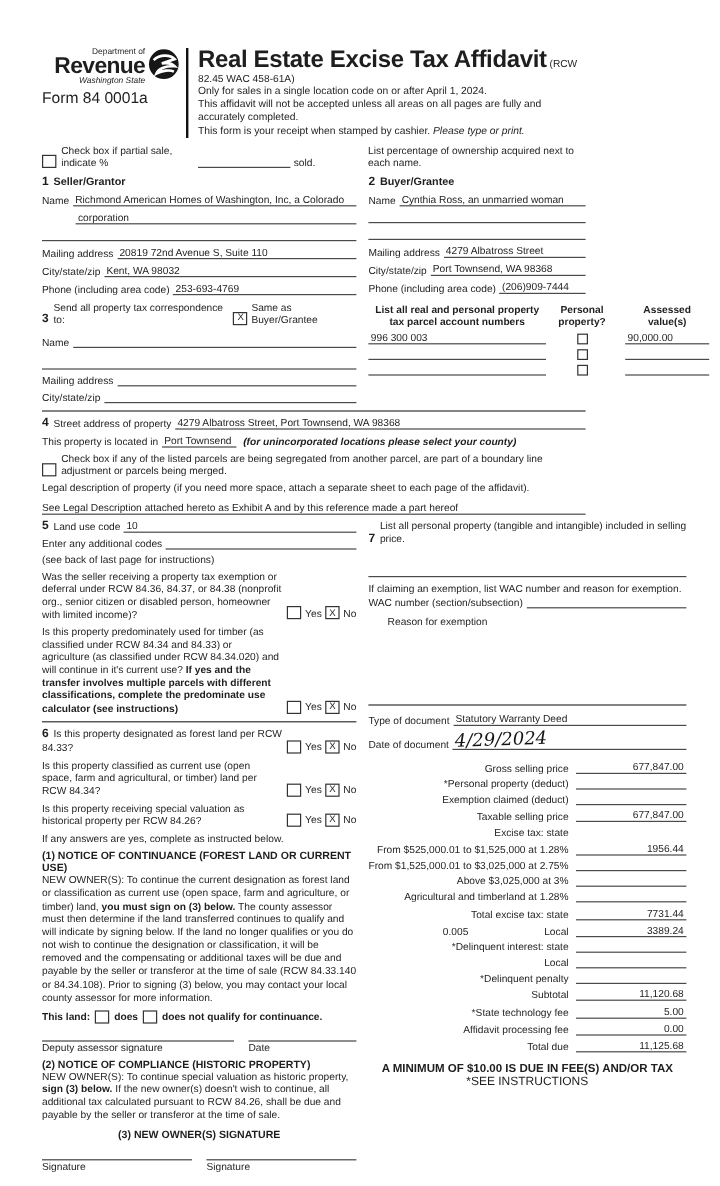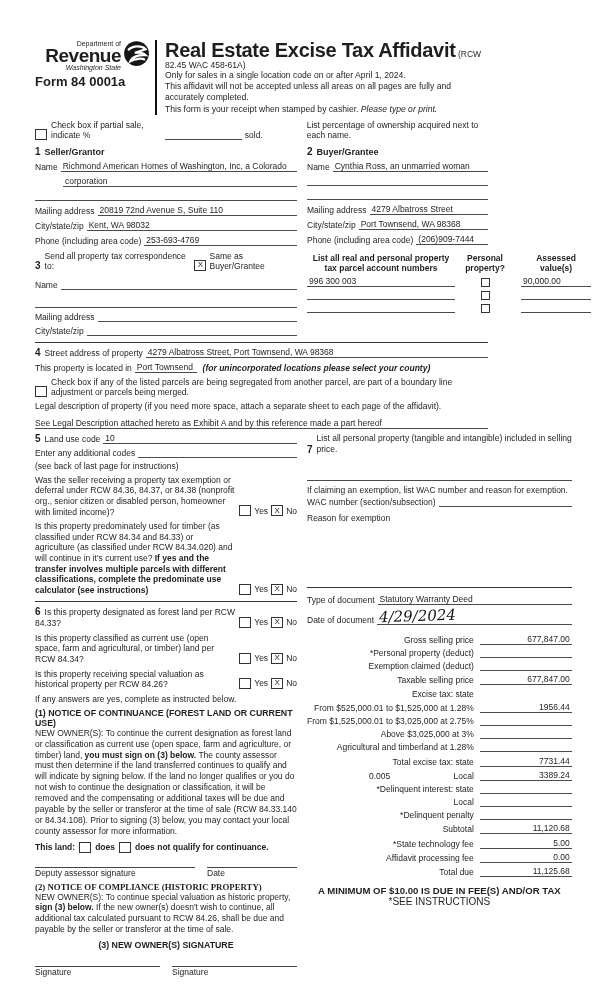--- a/index.html
+++ b/index.html
@@ -20,21 +20,21 @@
         justify-content:center; font-size:7px; line-height:1; background:#fff; flex:none; }
   .cb-lg { width:12px; height:11px; font-size:8px; }
   
   .hdr { display:flex; align-items:stretch; }
   .logo-block { width:122px; flex:none; border-right:2px solid #111; padding-right:5px; }
   .logo-row { display:flex; align-items:flex-start; justify-content:flex-end; }
   .logo-texts { text-align:right; }
   .dept { font-size:7px; }
   .rev { font-size:19px; font-weight:bold; letter-spacing:-0.5px; line-height:0.9; }
   .wastate { font-size:7px; font-style:italic; }
-  .form-no { font-size:13px; font-weight:bold; margin-top:3px; }
+  .form-no { font-size:13px; font-weight:normal; margin-top:3px; }
   .title-block { padding-left:8px; flex:1; }
   .title { font-size:20px; font-weight:bold; letter-spacing:-0.3px; line-height:1; }
   .title-code { font-size:8.5px; font-weight:normal; }
   .hdr-line { font-size:8.6px; line-height:1.3; }
   
   .partial { display:flex; align-items:flex-end; margin-top:5px; }
   .partial-line { width:92px; border-bottom:1px solid #4a4a4a; margin:0 3px; }
   .partial-right { margin-left:44px; }
   
   .cols { display:flex; }
@@ -331,21 +331,21 @@
           <span>This land:</span>
           <span class="cb cb-lg"></span>
             <span>does</span>
           <span class="cb cb-lg"></span>
             <span>does not qualify for continuance.</span>
         </div>
         <div class="row" style="margin-top:14px; gap:12px;">
           <span style="width:160px; border-top:1px solid #444;"><span>Deputy assessor signature</span></span>
           <span style="width:90px; border-top:1px solid #444;"><span>Date</span></span>
         </div>
-        <div class="b" style="margin-top:4px; font-size:8.8px;font-family:Liberation Serif, serif;">(2) NOTICE OF COMPLIANCE (HISTORIC PROPERTY)</div>
+        <div class="b" style="margin-top:4px; font-size:8.8px;">(2) NOTICE OF COMPLIANCE (HISTORIC PROPERTY)</div>
         <div style="line-height:1.28;"><span>NEW OWNER(S): To continue special valuation as historic property, </span><span class="b">sign (3) below.</span><span> If the new owner(s) doesn't wish to continue, all additional tax calculated pursuant to RCW 84.26, shall be due and payable by the seller or transferor at the time of sale.</span></div>
         <div class="b" style="margin-top:5px; text-align:center; font-size:8.8px;">(3) NEW OWNER(S) SIGNATURE</div>
         <div class="row" style="margin-top:16px; gap:12px;">
           <span style="flex:1; border-top:1px solid #444;"><span>Signature</span></span>
           <span style="flex:1; border-top:1px solid #444;"><span>Signature</span></span>
         </div>
         <div class="row" style="margin-top:12px; gap:12px;">
           <span style="flex:1; border-top:1px solid #444;"><span>Print name</span></span>
           <span style="flex:1; border-top:1px solid #444;"><span>Print name</span></span>
         </div>
@@ -359,21 +359,21 @@
           <span style="line-height:1.3;">List all personal property (tangible and intangible) included in selling price.</span>
           </div>
         <div class="frow" style="margin-top:16px;">
             <span class="fill"></span>
           </div>
         <div style="margin-top:4px; line-height:1.3;">If claiming an exemption, list WAC number and reason for exemption.</div>
         <div class="frow" style="margin-top:1px;">
             <span class="lbl">WAC number (section/subsection)</span>
             <span class="fill"></span>
           </div>
-        <div style="margin-top:6px;">Reason for exemption</div>
+        <div style="margin-top:6px;margin-left:16px;">Reason for exemption</div>
         <div style="height:60px;"></div>
       </div>
 
       <div style="margin-top:6px;">
         <div class="frow" style="margin-top:0;">
             <span class="lbl">Type of document</span>
           <span class="fill"><span>Statutory Warranty Deed</span></span>
           </div>
         <div class="frow" style="margin-top:8px;">
             <span class="lbl">Date of document</span>

